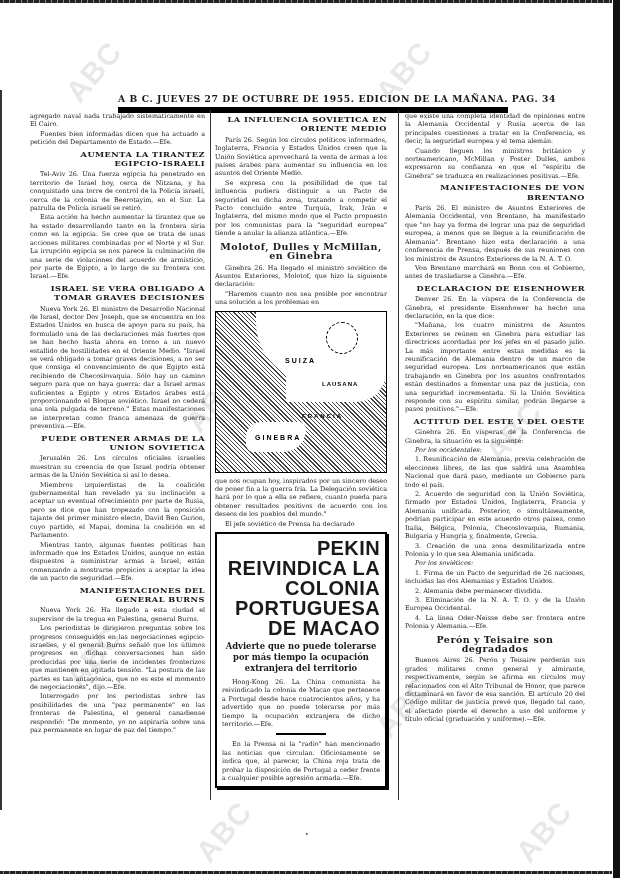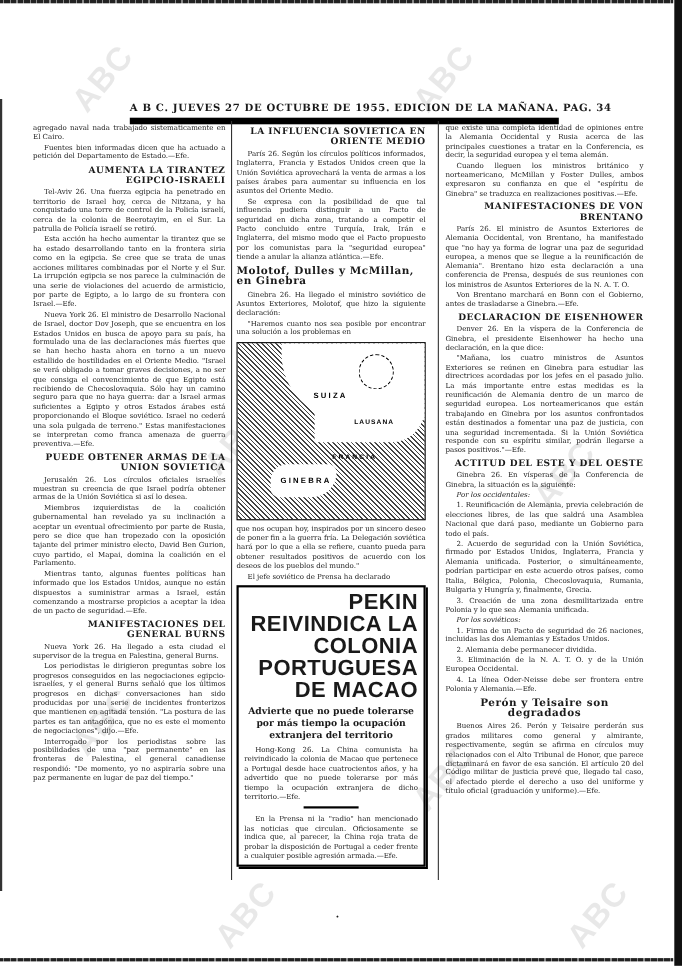--- a/index.html
+++ b/index.html
@@ -77,39 +77,40 @@
 <div class="rule-v" style="left:398px;top:110px;height:690px;"></div>
 
 <div class="col col1">
   <p style="text-indent:0">agregado naval nada trabajado sistematicamente en El Cairo.</p>
   <p>Fuentes bien informadas dicen que ha actuado a petición del Departamento de Estado.—Efe.</p>
 
   <h3>AUMENTA LA TIRANTEZ EGIPCIO-ISRAELI</h3>
   <p>Tel-Aviv 26. Una fuerza egipcia ha penetrado en territorio de Israel hoy, cerca de Nitzana, y ha conquistado una torre de control de la Policía israelí, cerca de la colonia de Beerotayim, en el Sur. La patrulla de Policía israelí se retiró.</p>
   <p>Esta acción ha hecho aumentar la tirantez que se ha estado desarrollando tanto en la frontera siria como en la egipcia. Se cree que se trata de unas acciones militares combinadas por el Norte y el Sur. La irrupción egipcia se nos parece la culminación de una serie de violaciones del acuerdo de armisticio, por parte de Egipto, a lo largo de su frontera con Israel.—Efe.</p>
 
+  <h3>ISRAEL SE VERA OBLIGADO A TOMAR GRAVES DECISIONES</h3>
   <p>Nueva York 26. El ministro de Desarrollo Nacional de Israel, doctor Dov Joseph, que se encuentra en los Estados Unidos en busca de apoyo para su país, ha formulado una de las declaraciones más fuertes que se han hecho hasta ahora en torno a un nuevo estallido de hostilidades en el Oriente Medio. "Israel se verá obligado a tomar graves decisiones, a no ser que consiga el convencimiento de que Egipto está recibiendo de Checoslovaquia. Sólo hay un camino seguro para que no haya guerra: dar a Israel armas suficientes a Egipto y otros Estados árabes está proporcionando el Bloque soviético. Israel no cederá una sola pulgada de terreno." Estas manifestaciones se interpretan como franca amenaza de guerra preventiva.—Efe.</p>
 
   <h3>PUEDE OBTENER ARMAS DE LA UNION SOVIETICA</h3>
   <p>Jerusalén 26. Los círculos oficiales israelíes muestran su creencia de que Israel podría obtener armas de la Unión Soviética si así lo desea.</p>
   <p>Miembros izquierdistas de la coalición gubernamental han revelado ya su inclinación a aceptar un eventual ofrecimiento por parte de Rusia, pero se dice que han tropezado con la oposición tajante del primer ministro electo, David Ben Gurion, cuyo partido, el Mapai, domina la coalición en el Parlamento.</p>
   <p>Mientras tanto, algunas fuentes políticas han informado que los Estados Unidos, aunque no están dispuestos a suministrar armas a Israel, están comenzando a mostrarse propicios a aceptar la idea de un pacto de seguridad.—Efe.</p>
 
   <h3>MANIFESTACIONES DEL GENERAL BURNS</h3>
   <p>Nueva York 26. Ha llegado a esta ciudad el supervisor de la tregua en Palestina, general Burns.</p>
   <p>Los periodistas le dirigieron preguntas sobre los progresos conseguidos en las negociaciones egipcio-israelíes, y el general Burns señaló que los últimos progresos en dichas conversaciones han sido producidas por una serie de incidentes fronterizos que mantienen en agitada tensión. "La postura de las partes es tan antagónica, que no es este el momento de negociaciones", dijo.—Efe.</p>
   <p>Interrogado por los periodistas sobre las posibilidades de una "paz permanente" en las fronteras de Palestina, el general canadiense respondió: "De momento, yo no aspiraría sobre una paz permanente en lugar de paz del tiempo."</p>
 </div>
 
 <div class="col col2">
   <h3>LA INFLUENCIA SOVIETICA EN ORIENTE MEDIO</h3>
   <p>París 26. Según los círculos políticos informados, Inglaterra, Francia y Estados Unidos creen que la Unión Soviética aprovechará la venta de armas a los países árabes para aumentar su influencia en los asuntos del Oriente Medio.</p>
   <p>Se expresa con la posibilidad de que tal influencia pudiera distinguir a un Pacto de seguridad en dicha zona, tratando a competir el Pacto concluido entre Turquía, Irak, Irán e Inglaterra, del mismo modo que el Pacto propuesto por los comunistas para la "seguridad europea" tiende a anular la alianza atlántica.—Efe.</p>
 
-  <h3 class="lead-hl" style="text-align:left">Molotof, Dulles y McMillan, en Ginebra</h3>
+  <h3 class="lead-hl" style="text-align:center">Molotof, Dulles y McMillan, en Ginebra</h3>
   <p>Ginebra 26. Ha llegado el ministro soviético de Asuntos Exteriores, Molotof, que hizo la siguiente declaración:</p>
   <p>"Haremos cuanto nos sea posible por encontrar una solución a los problemas en</p>
 
   <div class="map">
     <div class="land" style="left:40px;top:0;width:130px;height:70px;border-radius:0 0 0 60px;"></div>
     <div class="land" style="left:70px;top:60px;width:100px;height:30px;border-radius:0 0 40px 0;"></div>
     <div class="land" style="left:30px;top:110px;width:60px;height:30px;border-radius:20px 10px 30px 10px;"></div>
     <div class="land" style="left:110px;top:10px;width:30px;height:30px;border-radius:50%;border:1px dashed #000;background:transparent;"></div>
     <span class="map-label" style="left:68px;top:45px;">SUIZA</span>
     <span class="map-label" style="left:105px;top:68px;font-size:6px;letter-spacing:1px;">LAUSANA</span>

